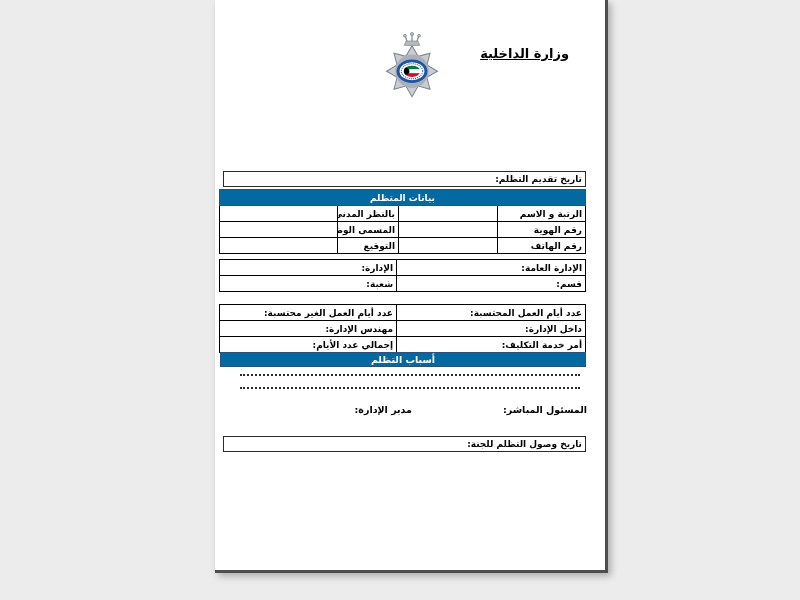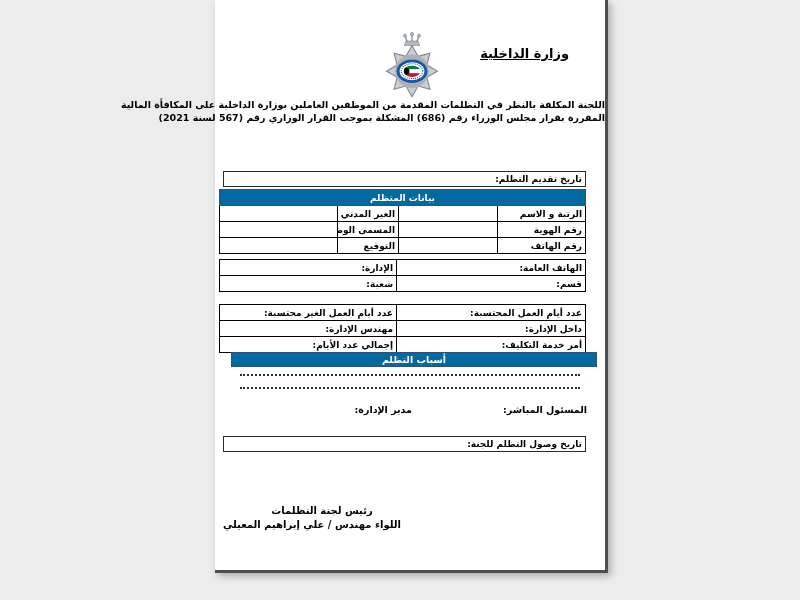--- a/index.html
+++ b/index.html
@@ -43,21 +43,21 @@
   table.frm td {
     border:1px solid #000; font-size:9px; font-weight:bold;
     height:15px; padding:0 3px; vertical-align:middle; overflow:hidden; white-space:nowrap;
   }
   td.hdr, .blue-bar {
     background:#0369a1; color:#ffffff; text-align:center;
     border:1px solid #2c527c !important;
   }
   td.hdr { font-size:9.5px; height:11px; }
   .blue-bar {
-    position:absolute; right:8px; width:364px; height:13px;
+    position:absolute; right:19px; width:364px; height:13px;
     font-size:9.5px; line-height:13px; border:1px solid #2c527c;
   }
   .t1 { top:189px; }
   .t2 { top:259px; }
   .t3 { top:304px; }
   .t2 td, .t3 td { height:15px; }
   .reasons-bar { top:352px; }
   .decision-bar { top:451px; }
   .dots {
     right:25px; width:340px; height:0; border-top:2px dotted #2a2a2a;
@@ -103,43 +103,39 @@
         </clipPath>
       <g clip-path="url(#flagclip)">
         <rect x="35" y="51.4" width="25" height="5.8" fill="#007a3d"></rect>
         <rect x="35" y="57.2" width="25" height="5.7" fill="#ffffff"></rect>
         <rect x="35" y="62.9" width="25" height="5.8" fill="#ce1126"></rect>
         <polygon points="35,51.4 43.5,57.5 43.5,62.5 35,68.6" fill="#000000"></polygon>
       </g>
     </g>
   </svg>
 
-  <div class="abs intro">
-    <div>اللجنة المكلفة بالنظر في التظلمات المقدمة من الموظفين العاملين بوزارة الداخلية على المكافأة المالية</div>
-    <div>المقررة بقرار مجلس الوزراء رقم (686) المشكلة بموجب القرار الوزاري رقم (567 لسنة 2021)</div>
-  </div>
 
 
   <div class="abs line-field submission-field">تاريخ تقديم التظلم:</div>
 
   <table class="frm t1">
     <colgroup>
         <col style="width:88px">
         <col style="width:99px">
         <col style="width:61px">
         <col style="width:118px">
       </colgroup>
     <tbody>
         <tr>
       <td class="hdr" colspan="4">بيانات المتظلم</td>
     </tr>
     <tr>
       <td class="lbl">الرتبة و الاسم</td>
       <td class="val"></td>
-      <td class="lbl">الغير المدني</td>
+      <td class="lbl">بالنظر المدني</td>
       <td class="val"></td>
     </tr>
     <tr>
       <td class="lbl">رقم الهوية</td>
       <td class="val"></td>
       <td class="lbl">المسمى الوظيفي</td>
       <td class="val"></td>
     </tr>
     <tr>
       <td class="lbl">رقم الهاتف</td>
@@ -150,21 +146,21 @@
   </tbody>
     </table>
 
   <table class="frm t2">
     <colgroup>
         <col style="width:189px">
         <col style="width:177px">
       </colgroup>
     <tbody>
         <tr>
-      <td class="lbl">الهاتف العامة:</td>
+      <td class="lbl">الإدارة العامة:</td>
       <td class="lbl">الإدارة:</td>
     </tr>
     <tr>
       <td class="lbl">قسم:</td>
       <td class="lbl">شعبة:</td>
     </tr>
   </tbody>
     </table>
 
   <table class="frm t3">
@@ -191,18 +187,14 @@
   <div class="abs blue-bar reasons-bar">أسباب التظلم</div>
   <div class="abs dots dots1"></div>
   <div class="abs dots dots2"></div>
 
   <div class="abs sup-label sup-direct">المسئول المباشر:</div>
   <div class="abs sup-label sup-director">مدير الإدارة:</div>
 
   <div class="abs line-field arrival-field">تاريخ وصول التظلم للجنة:</div>
 
 
-  <div class="abs signature">
-    <div>رئيس لجنة التظلمات</div>
-    <div>اللواء مهندس / علي إبراهيم المعيلي</div>
-  </div>
 
 </div>
 
 </body></html>

